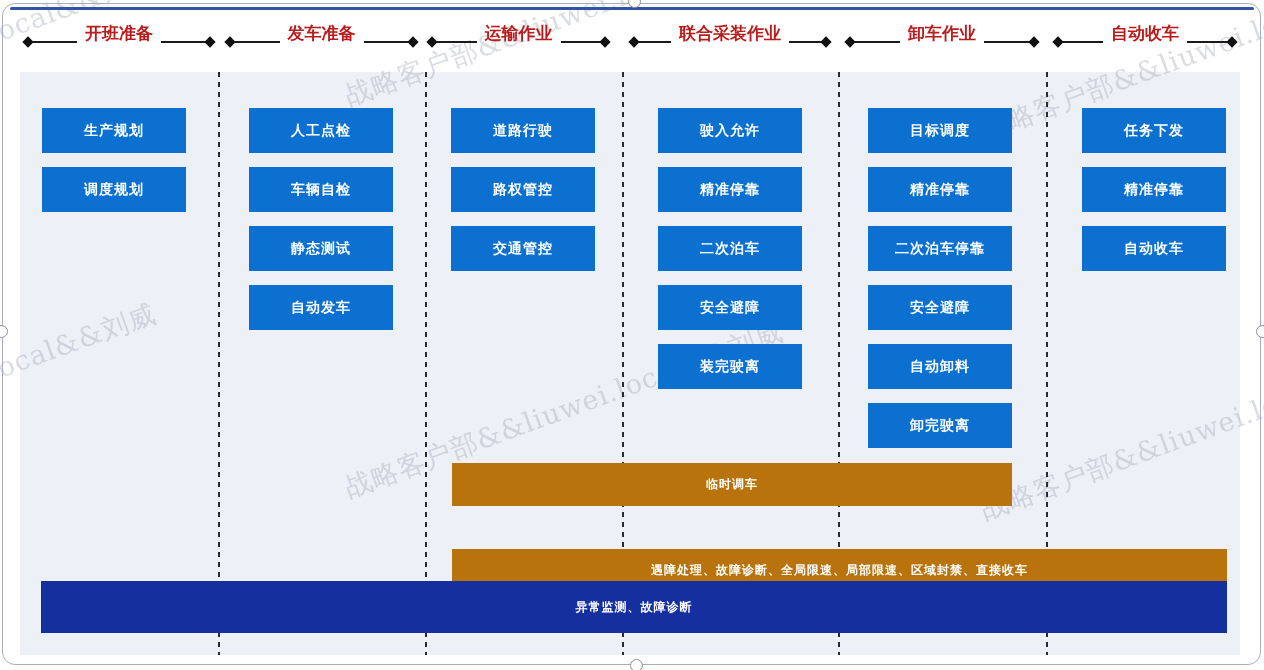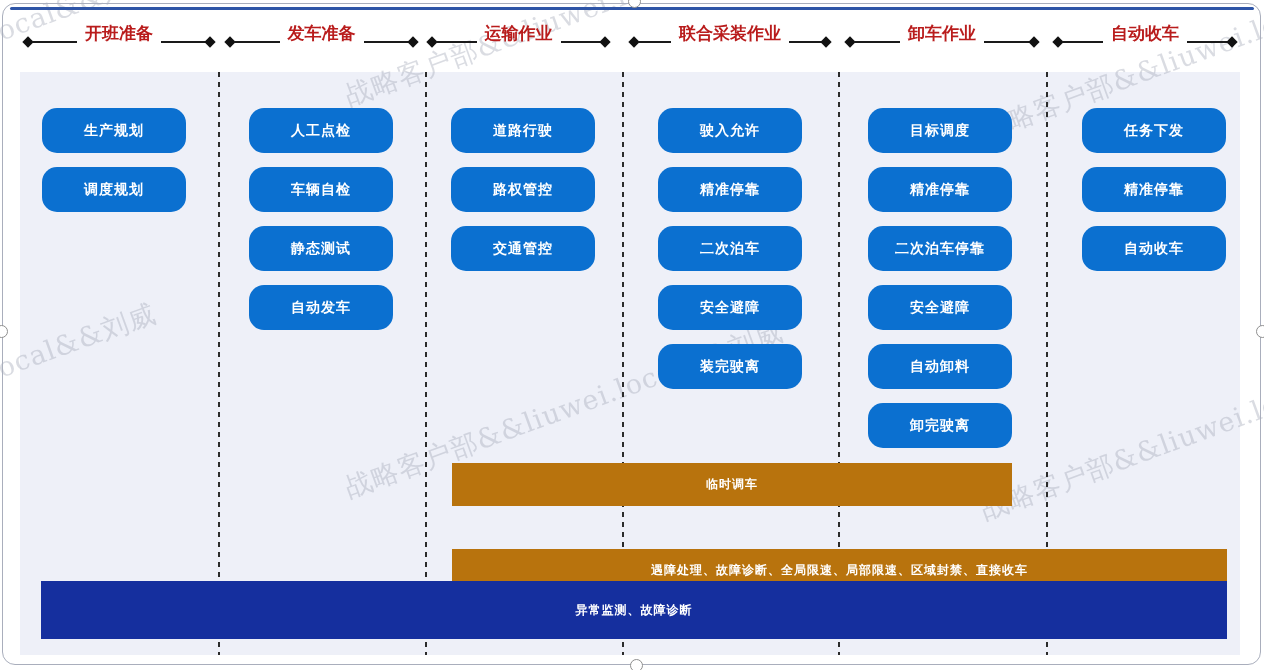--- a/index.html
+++ b/index.html
@@ -25,21 +25,21 @@
 
   
   .phase-header{position:absolute;top:12px;height:42px;display:flex;align-items:center;z-index:3;}
   .phase-title{color:#b91c1c;font-size:17px;font-weight:bold;margin:0 8px;white-space:nowrap;}
   .hline{flex:1;height:2px;background:#1a1a1a;position:relative;top:9px;}
   .diamond{width:8px;height:8px;background:#111;transform:rotate(45deg);flex:0 0 auto;position:relative;top:9px;}
 
   
   .col{position:absolute;top:108px;width:144px;z-index:3;}
   .task{width:144px;height:45px;margin-bottom:14px;background:#0b70d0;color:#ffffff;
-    font-size:14px;font-weight:bold;letter-spacing:1px;display:flex;align-items:center;justify-content:center;border-radius:15px;}
+    font-size:14px;font-weight:bold;letter-spacing:1px;display:flex;align-items:center;justify-content:center;}
 
   
   .bar{position:absolute;display:flex;align-items:center;justify-content:center;color:#ffffff;
     font-size:12px;font-weight:bold;letter-spacing:1px;z-index:4;}
   .bar.gold{background:#b8730d;}
   .bar.navy{background:#152f9e;}
 </style>
 </head>
 <body>
 
@@ -134,21 +134,21 @@
     <div class="task">卸完驶离</div>
   </div>
   <div class="col" style="left:1082px">
     <div class="task">任务下发</div>
     <div class="task">精准停靠</div>
     <div class="task">自动收车</div>
   </div>
 
   <div class="bar gold" style="left:452px;top:463px;width:560px;height:43px">临时调车</div>
   <div class="bar gold" style="left:452px;top:549px;width:775px;height:43px">遇障处理、故障诊断、全局限速、局部限速、区域封禁、直接收车</div>
-  <div class="bar navy" style="left:41px;top:581px;width:1186px;height:58px">异常监测、故障诊断</div>
+  <div class="bar navy" style="left:41px;top:581px;width:1186px;height:52px">异常监测、故障诊断</div>
 
   <div class="outline"></div>
   <div class="topline"></div>
   <div class="handle" style="left:628px;top:-5px"></div>
   <div class="handle" style="left:-5px;top:325px"></div>
   <div class="handle" style="left:1256px;top:325px"></div>
   <div class="handle" style="left:630px;top:659px"></div>
 
 </div>
 

